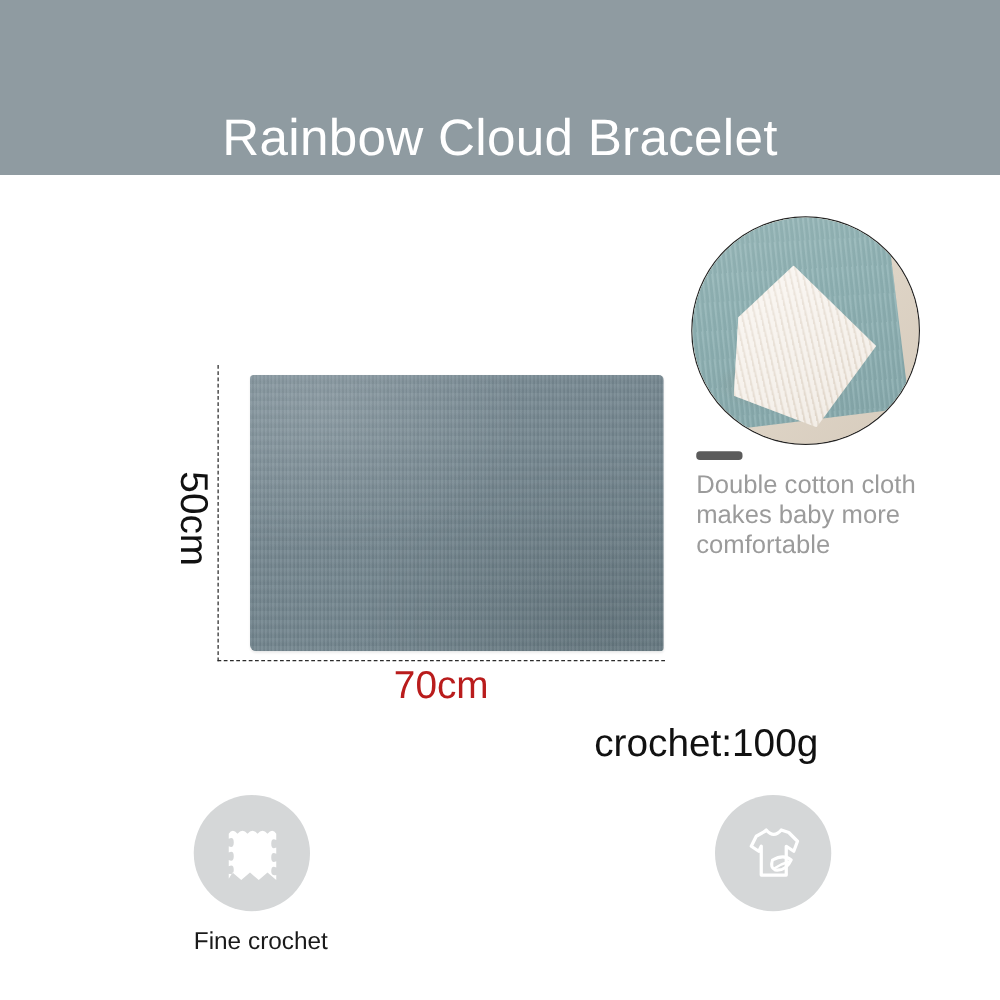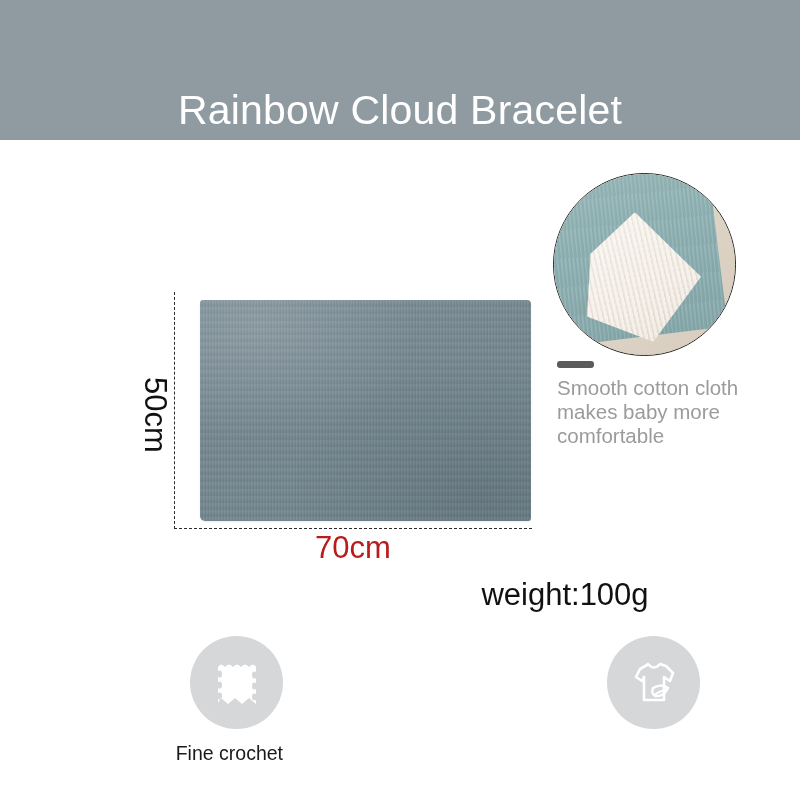--- a/index.html
+++ b/index.html
@@ -220,21 +220,21 @@
     width: 545px;
     height: 135px;
     display: flex;
     justify-content: space-between;
     align-items: flex-start;
   }
   .feature-item {
     width: 128px;
     display: flex;
     flex-direction: column;
-    align-items: flex-end;
+    align-items: flex-start;
   }
   .feature-circle {
     width: 93px;
     height: 93px;
     border-radius: 50%;
     background: #d5d7d8;
     display: flex;
     align-items: center;
     justify-content: center;
   }
@@ -260,31 +260,31 @@
 
   <div id="dimension-block">
 
     <div id="blanket-photo"></div>
 
     <div class="dash-line-v"></div>
     <div class="dash-line-h"></div>
 
     <div id="label-height">50cm</div>
     <div id="label-width">70cm</div>
-    <div id="label-weight">weight:100g</div>
+    <div id="label-weight">crochet:100g</div>
   </div>
 
   <div id="detail-inset">
     <div class="photo-bg"></div>
     <div class="fabric-teal"></div>
     <div class="fabric-shadow"></div>
     <div class="fabric-white"></div>
   </div>
   <div id="detail-accent-bar"></div>
-  <div id="detail-caption">Smooth cotton cloth makes baby more comfortable</div>
+  <div id="detail-caption">Double cotton cloth makes baby more comfortable</div>
 
   <div id="features-row">
 
     <div class="feature-item">
       <div class="feature-circle">
         <span>
           <svg width="58" height="58" viewBox="0 0 58 58">
             <path d="M10 13 Q13 8 17 13 Q21 8 25 13 Q29 8 33 13 Q37 8 41 13 Q45 8 48 13
                      L48 18 Q44 16 44 21 Q44 26 48 24 L48 29 Q44 27 44 32 Q44 37 48 35
                      L48 40 Q44 38 44 43 Q44 47 48 46 L48 50

